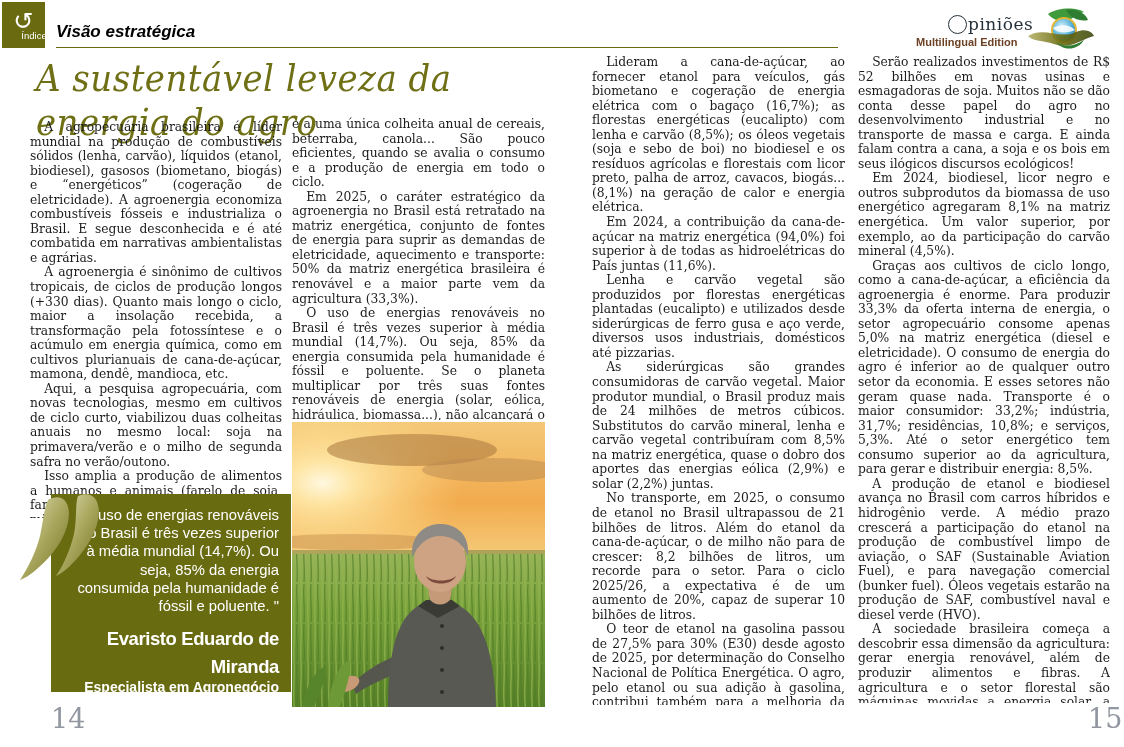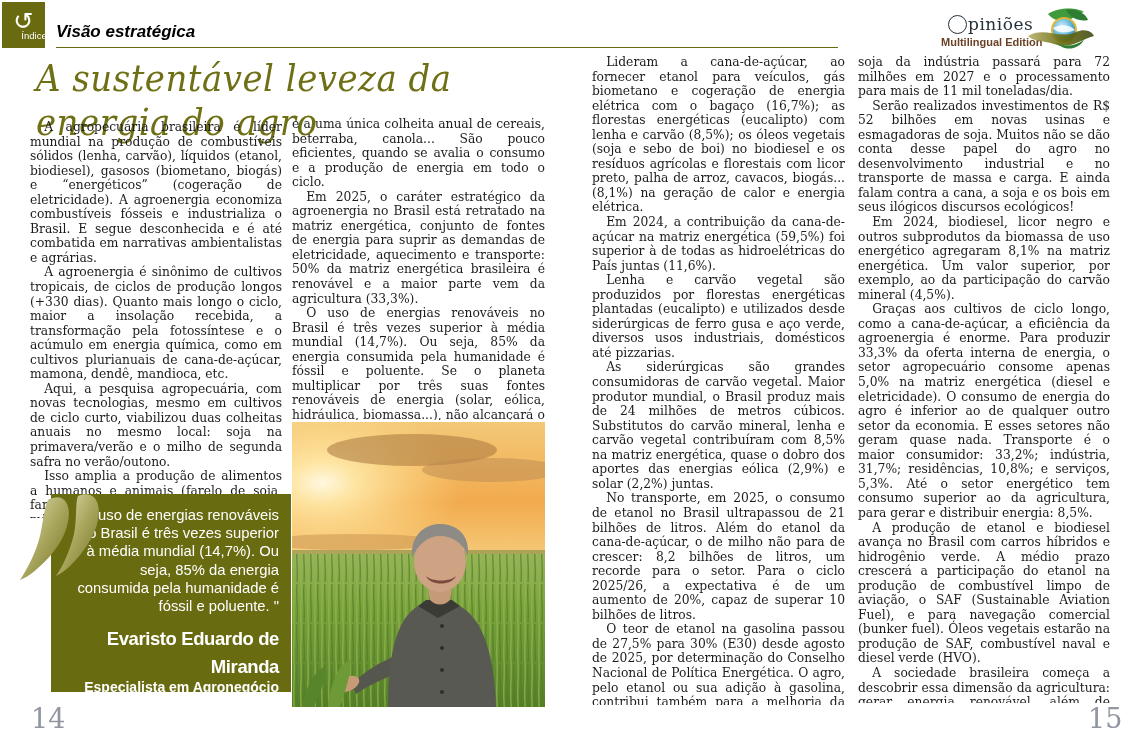--- a/index.html
+++ b/index.html
@@ -14,21 +14,21 @@
   .section-title{position:absolute;left:56px;top:22px;font-family:"Liberation Sans",sans-serif;
                  font-size:17px;font-weight:600;color:#000000;font-style:italic;}
   .header-rule{position:absolute;left:56px;top:47px;width:782px;height:1px;background:#6a6b10;}
 
   
   .brand{position:absolute;right:28px;top:6px;width:180px;height:48px;}
   .brand-word{position:absolute;left:32px;top:8px;display:flex;align-items:center;}
   .brand-o{width:17px;height:17px;border:1.6px solid #24313a;border-radius:50%;display:inline-block;}
   .brand-rest{font-family:"DejaVu Serif",serif;font-size:17px;color:#24313a;letter-spacing:.5px;margin-left:1px;}
   .brand-edition{position:absolute;left:0px;top:30px;font-family:"Liberation Sans",sans-serif;
-                 font-size:11px;font-weight:bold;color:#6b4226;margin-left:25px;}
+                 font-size:11px;font-weight:bold;color:#6b4226;}
   .brand-logo{position:absolute;right:0;top:0;}
 
   
   .page-title{position:absolute;left:36px;top:60px;width:520px;
               font-family:"DejaVu Serif",serif;font-style:italic;font-size:34px;
               color:#6f7015;letter-spacing:.5px;transform:scaleY(1.08);}
 
   
   .col{position:absolute;overflow:hidden;text-align:justify;font-size:12.3px;line-height:14.55px;}
   .col p{margin:0;text-indent:1.15em;}
@@ -45,21 +45,21 @@
   .quote-text{font-size:14.8px;line-height:18.2px;font-weight:500;}
   .quote-author{margin-top:10px;font-size:18.5px;font-weight:bold;letter-spacing:-0.4px;line-height:28px;}
   .quote-role{font-size:14px;font-weight:bold;line-height:13.5px;}
   .quote-marks{position:absolute;left:14px;top:488px;pointer-events:none;}
 
   
   .photo{position:absolute;left:292px;top:422px;width:253px;height:285px;overflow:hidden;}
 
   
   .page-num{position:absolute;font-family:"DejaVu Serif",serif;font-size:27px;color:#9196a0;}
-  .page-num.left{left:31px;top:703px;}
+  .page-num.left{left:51px;top:703px;}
   .page-num.right{left:1088px;top:703px;}
 </style>
 </head>
 <body>
 
 <div class="spread">
 
   <div class="index-btn">
     <span class="index-arrow">↺</span>
     <span class="index-label">Índice</span>
@@ -179,30 +179,29 @@
         <circle cx="150" cy="248" r="2" fill="#2e2f2a"></circle>
         <circle cx="150" cy="270" r="2" fill="#2e2f2a"></circle>
       </g>
       <path d="M36 285 C40 250 52 240 58 238 C60 252 52 272 48 285 Z" fill="#6d9a36"></path>
       <path d="M10 285 C16 256 28 246 34 244 C34 260 26 274 22 285 Z" fill="#57852c"></path>
     </svg>
   </div>
 
   <div class="col col-3">
     <p>Lideram a cana-de-açúcar, ao fornecer etanol para veículos, gás biometano e cogeração de energia elétrica com o bagaço (16,7%); as florestas energéticas (eucalipto) com lenha e carvão (8,5%); os óleos vegetais (soja e sebo de boi) no biodiesel e os resíduos agrícolas e florestais com licor preto, palha de arroz, cavacos, biogás... (8,1%) na geração de calor e energia elétrica.</p>
-    <p>Em 2024, a contribuição da cana-de-açúcar na matriz energética (59,5%) foi superior à de todas as hidroelétricas do País juntas (11,6%).</p>
+    <p>Em 2024, a contribuição da cana-de-açúcar na matriz energética (94,0%) foi superior à de todas as hidroelétricas do País juntas (11,6%).</p>
     <p>Lenha e carvão vegetal são produzidos por florestas energéticas plantadas (eucalipto) e utilizados desde siderúrgicas de ferro gusa e aço verde, diversos usos industriais, domésticos até pizzarias.</p>
     <p>As siderúrgicas são grandes consumidoras de carvão vegetal. Maior produtor mundial, o Brasil produz mais de 24 milhões de metros cúbicos. Substitutos do carvão mineral, lenha e carvão vegetal contribuíram com 8,5% na matriz energética, quase o dobro dos aportes das energias eólica (2,9%) e solar (2,2%) juntas.</p>
     <p>No transporte, em 2025, o consumo de etanol no Brasil ultrapassou de 21 bilhões de litros. Além do etanol da cana-de-açúcar, o de milho não para de crescer: 8,2 bilhões de litros, um recorde para o setor. Para o ciclo 2025/26, a expectativa é de um aumento de 20%, capaz de superar 10 bilhões de litros.</p>
     <p>O teor de etanol na gasolina passou de 27,5% para 30% (E30) desde agosto de 2025, por determinação do Conselho Nacional de Política Energética. O agro, pelo etanol ou sua adição à gasolina, contribui também para a melhoria da qualidade do ar nas aglomerações urbanas brasileiras.</p>
 
   </div>
 
   <div class="col col-4">
-    <p class="cont">soja da indústria passará para 72 milhões em 2027 e o processamento para mais de 11 mil toneladas/dia.</p>
     <p>Serão realizados investimentos de R$ 52 bilhões em novas usinas e esmagadoras de soja. Muitos não se dão conta desse papel do agro no desenvolvimento industrial e no transporte de massa e carga. E ainda falam contra a cana, a soja e os bois em seus ilógicos discursos ecológicos!</p>
     <p>Em 2024, biodiesel, licor negro e outros subprodutos da biomassa de uso energético agregaram 8,1% na matriz energética. Um valor superior, por exemplo, ao da participação do carvão mineral (4,5%).</p>
     <p>Graças aos cultivos de ciclo longo, como a cana-de-açúcar, a eficiência da agroenergia é enorme. Para produzir 33,3% da oferta interna de energia, o setor agropecuário consome apenas 5,0% na matriz energética (diesel e eletricidade). O consumo de energia do agro é inferior ao de qualquer outro setor da economia. E esses setores não geram quase nada. Transporte é o maior consumidor: 33,2%; indústria, 31,7%; residências, 10,8%; e serviços, 5,3%. Até o setor energético tem consumo superior ao da agricultura, para gerar e distribuir energia: 8,5%.</p>
     <p>A produção de etanol e biodiesel avança no Brasil com carros híbridos e hidrogênio verde. A médio prazo crescerá a participação do etanol na produção de combustível limpo de aviação, o SAF (Sustainable Aviation Fuel), e para navegação comercial (bunker fuel). Óleos vegetais estarão na produção de SAF, combustível naval e diesel verde (HVO).</p>
     <p>A sociedade brasileira começa a descobrir essa dimensão da agricultura: gerar energia renovável, além de produzir alimentos e fibras. A agricultura e o setor florestal são máquinas movidas a energia solar, a não confundir com a energia fotovoltaica. A agropecuária tropical brasileira na produção e reciclagem (economia circular), com a cana-de-açúcar, é um exemplo de geração de energia limpa, verde e solar.</p>
 
   </div>
 
   <div class="page-num left">14</div>
   <div class="page-num right">15</div>

